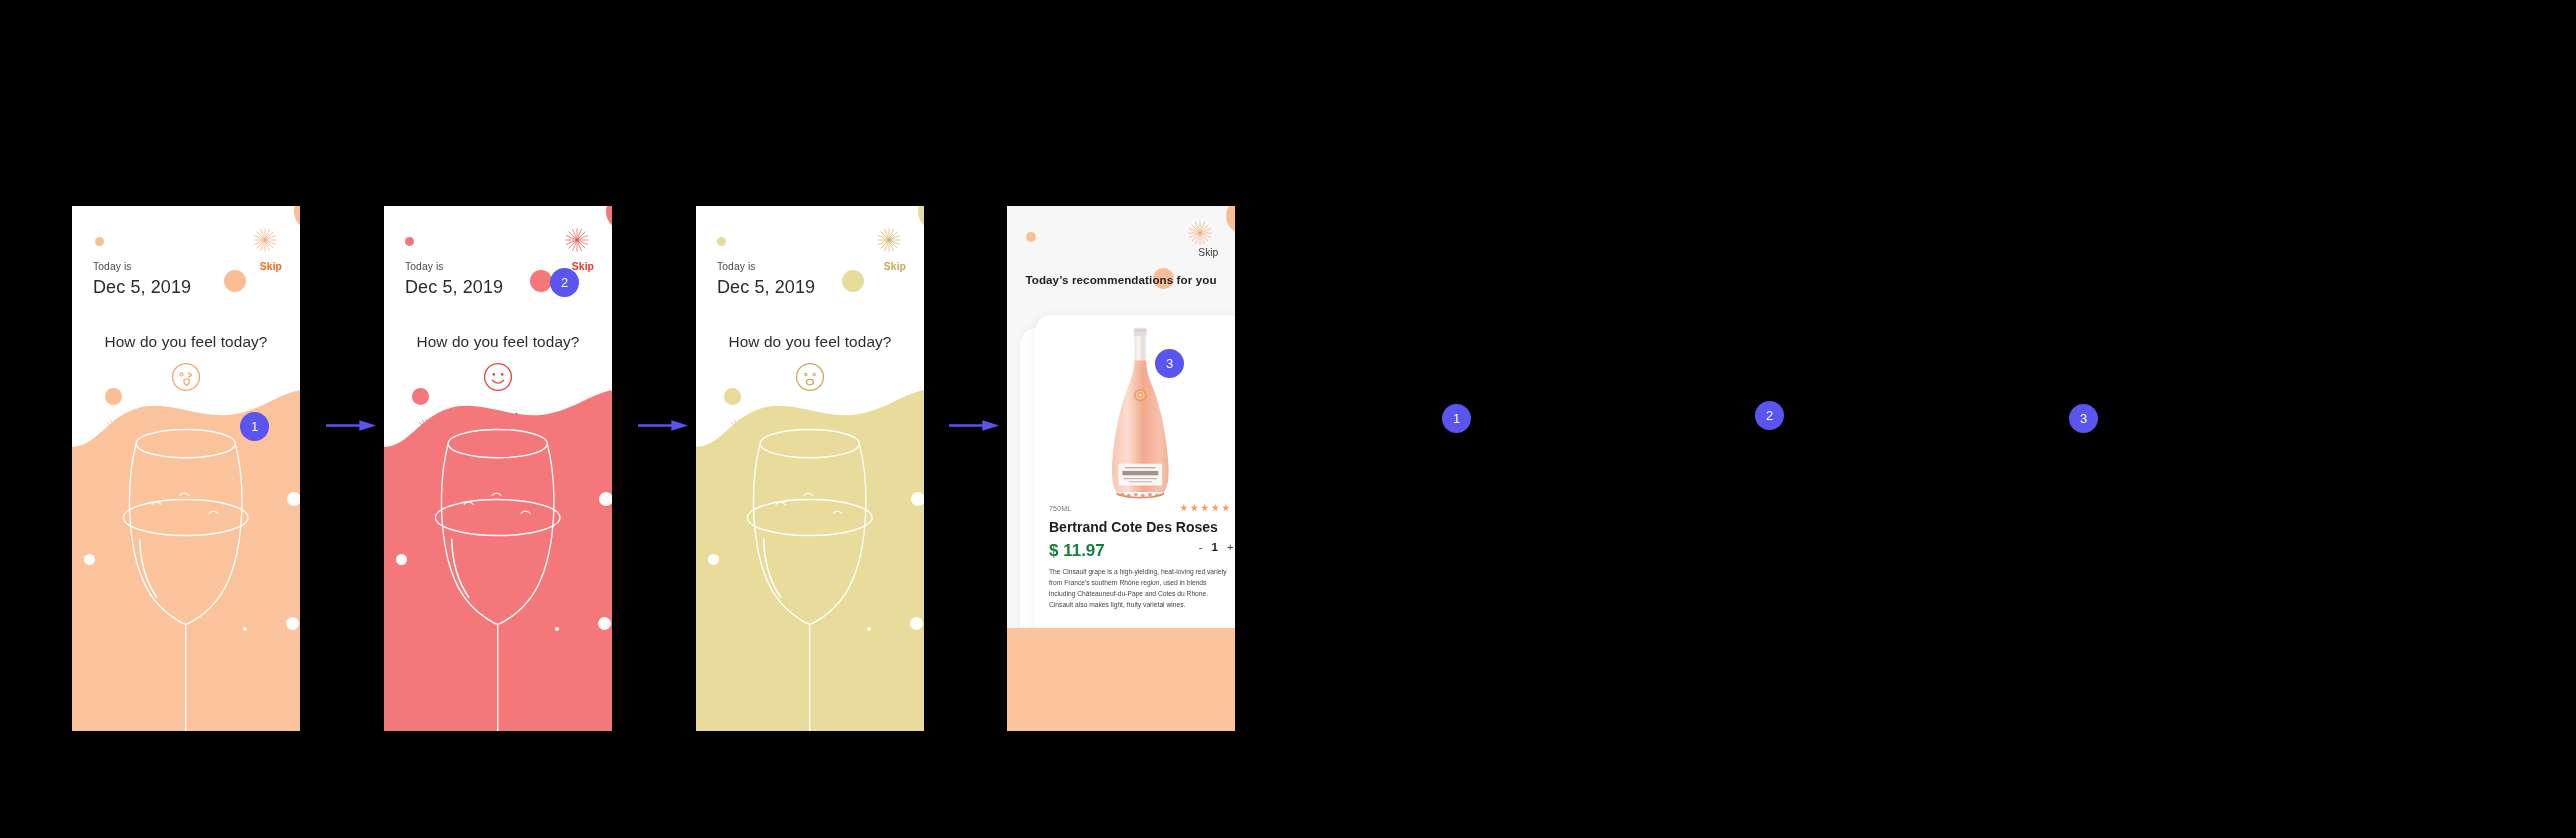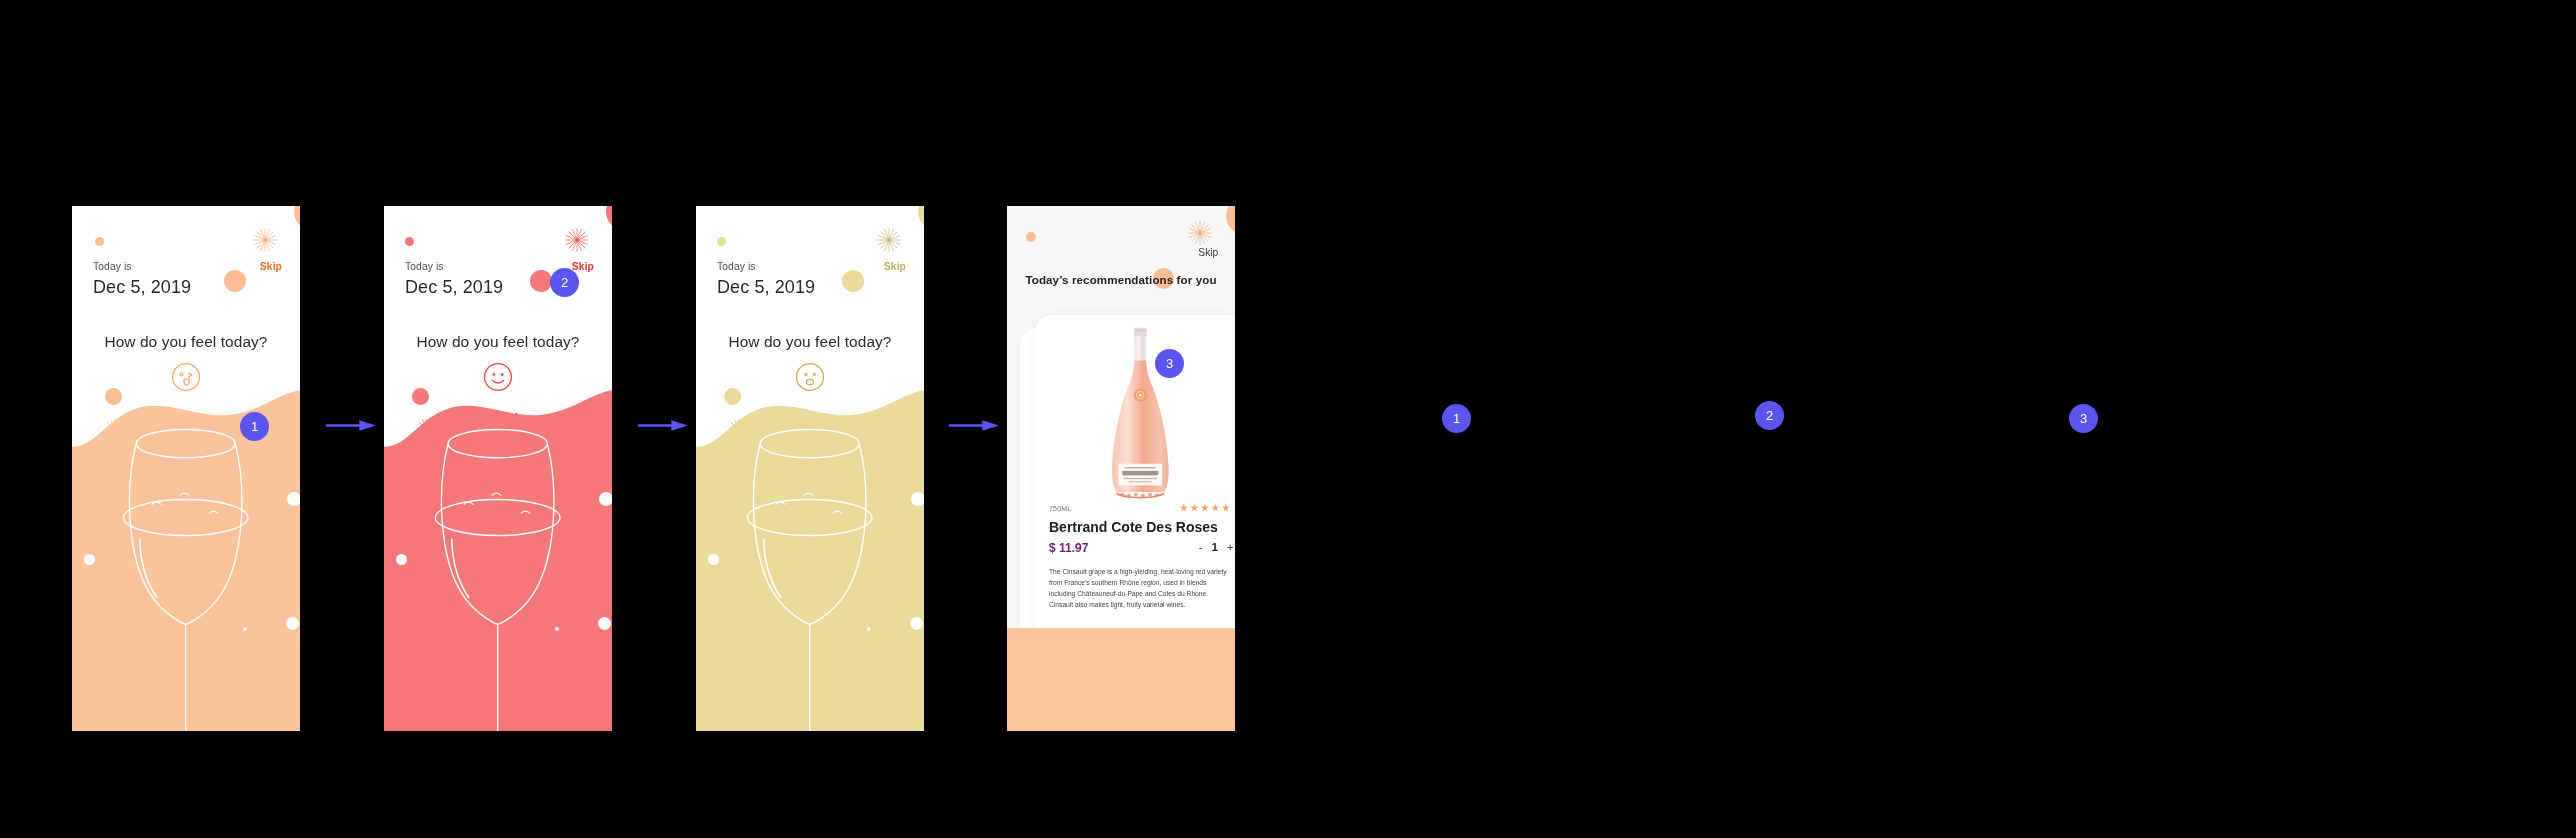--- a/index.html
+++ b/index.html
@@ -85,21 +85,21 @@
   .bottle-wrap{position:absolute;left:0;top:9px;width:100%;height:177px;}
   .meta-row{
     position:absolute;left:14px;right:13px;top:190px;height:11.6px;
   }
   .vol{position:absolute;left:0;top:0;font-size:7px;color:#707070;letter-spacing:0.2px;}
   .stars{position:absolute;right:0;top:-1.9px;font-size:9.6px;color:#f79a5c;letter-spacing:1.9px;line-height:1;}
   .prod-name{
     position:absolute;left:14px;top:204px;font-size:14px;font-weight:bold;color:#1d1d1d;
   }
   .price{
-    position:absolute;left:14px;top:226px;font-size:12px;font-weight:bold;color:#701a75;
+    position:absolute;left:14px;top:226px;font-size:17px;font-weight:bold;color:#15803d;
   }
   .qty{position:absolute;right:11.6px;top:225px;display:flex;align-items:center;gap:9px;}
   .qty-btn{font-size:11px;color:#3a3a3a;cursor:default;}
   .qty-val{font-size:11.6px;font-weight:bold;color:#1d1d1d;}
   .desc{
     position:absolute;left:14px;right:13px;top:252px;
     font-size:6.7px;line-height:1.62;color:#434343;
   }
   .cart-icon{position:absolute;left:50%;top:360px;transform:translateX(-50%);}
   .p4-bottom{position:absolute;left:0;bottom:0;width:100%;height:103px;background:#fcc49c;}

